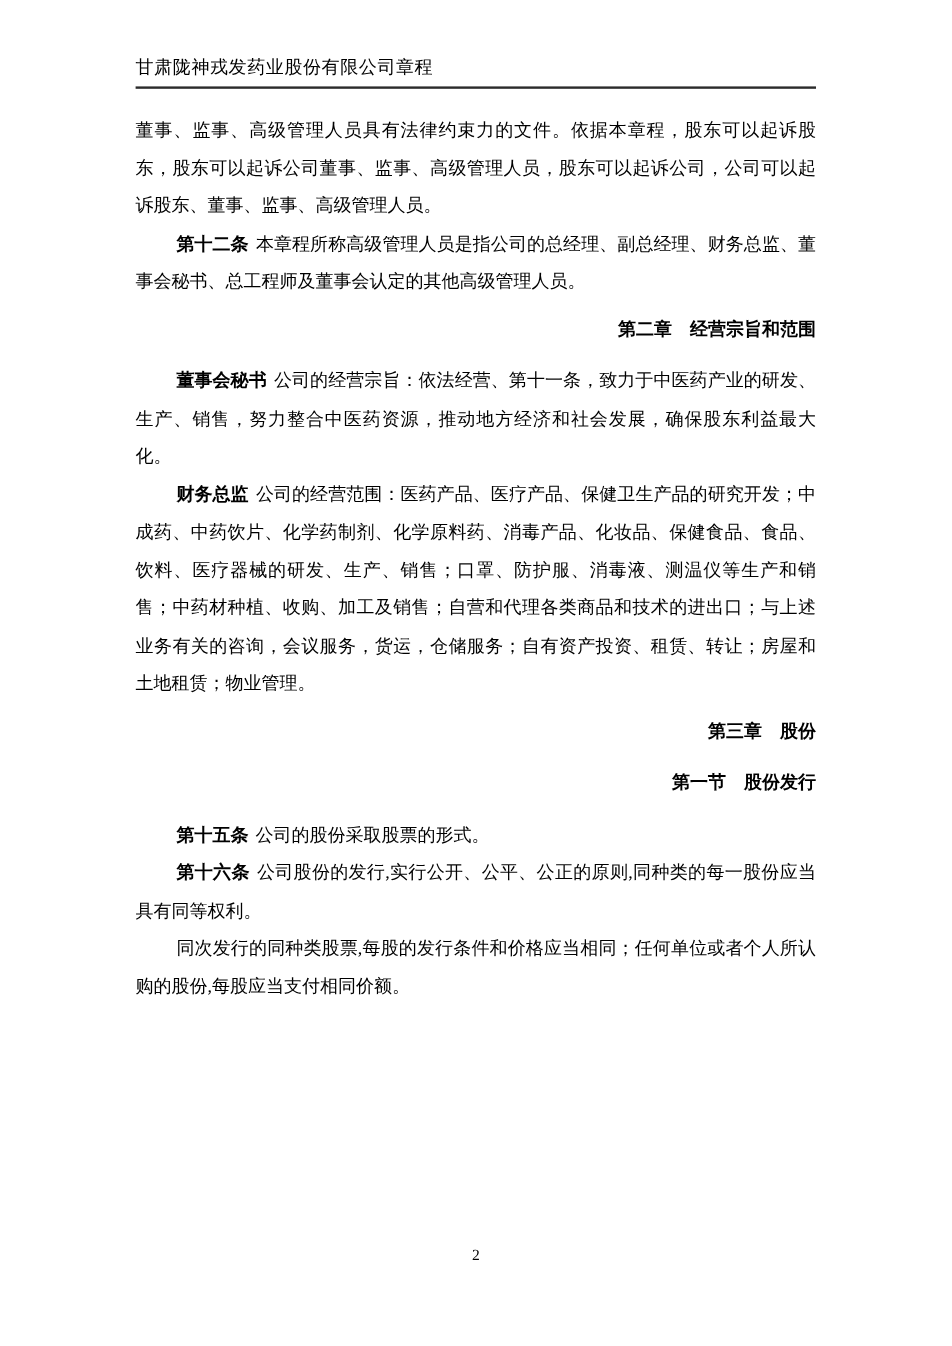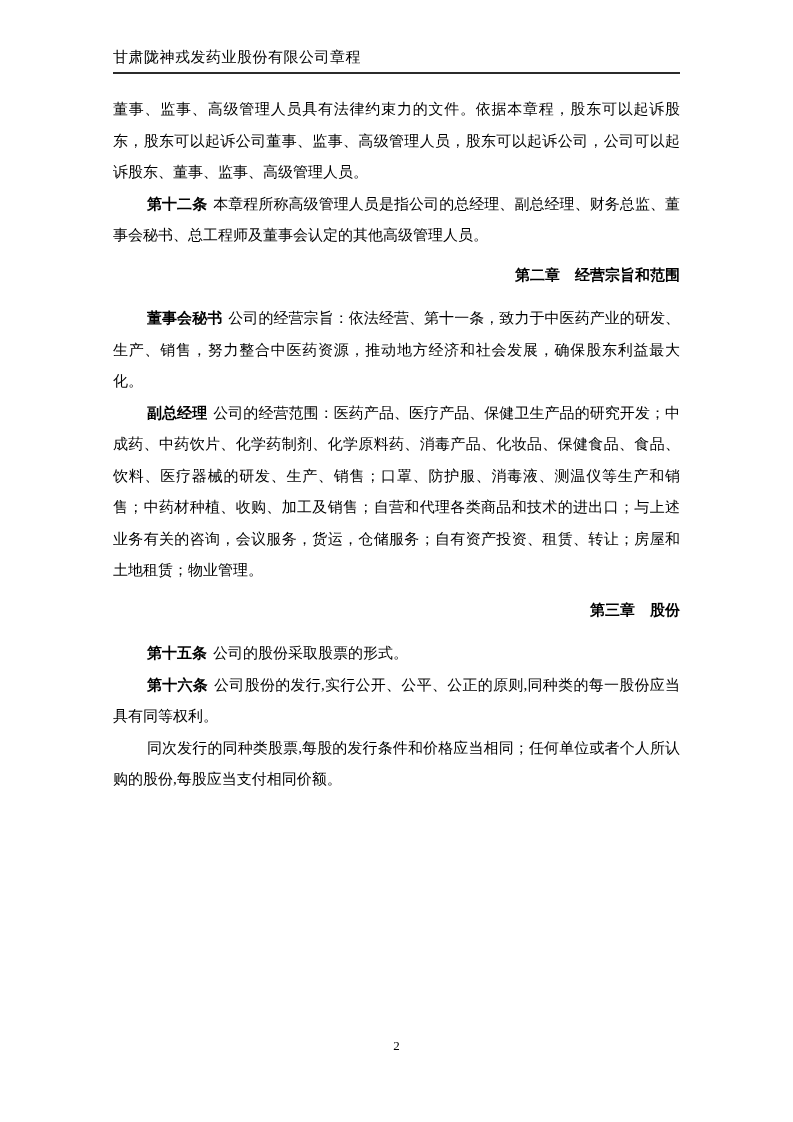--- a/index.html
+++ b/index.html
@@ -74,25 +74,26 @@
     <span class="lead">第十二条</span><span>本章程所称高级管理人员是指公司的总经理、副总经理、财务总监、董事会秘书、总工程师及董事会认定的其他高级管理人员。</span>
   </p>
 
   <div class="heading-chapter">第二章　经营宗旨和范围</div>
 
   <p class="para indent">
     <span class="lead">董事会秘书</span><span>公司的经营宗旨：依法经营、第十一条，致力于中医药产业的研发、生产、销售，努力整合中医药资源，推动地方经济和社会发展，确保股东利益最大化。</span>
   </p>
 
   <p class="para indent">
-    <span class="lead">副总经理</span><span>公司的经营范围：医药产品、医疗产品、保健卫生产品的研究开发；中成药、中药饮片、化学药制剂、化学原料药、消毒产品、化妆品、保健食品、食品、饮料、医疗器械的研发、生产、销售；口罩、防护服、消毒液、测温仪等生产和销售；中药材种植、收购、加工及销售；自营和代理各类商品和技术的进出口；与上述业务有关的咨询，会议服务，货运，仓储服务；自有资产投资、租赁、转让；房屋和土地租赁；物业管理。</span>
+    <span class="lead">财务总监</span><span>公司的经营范围：医药产品、医疗产品、保健卫生产品的研究开发；中成药、中药饮片、化学药制剂、化学原料药、消毒产品、化妆品、保健食品、食品、饮料、医疗器械的研发、生产、销售；口罩、防护服、消毒液、测温仪等生产和销售；中药材种植、收购、加工及销售；自营和代理各类商品和技术的进出口；与上述业务有关的咨询，会议服务，货运，仓储服务；自有资产投资、租赁、转让；房屋和土地租赁；物业管理。</span>
   </p>
 
   <div class="heading-chapter">第三章　股份</div>
 
+  <div class="heading-section">第一节　股份发行</div>
 
   <p class="para indent">
     <span class="lead">第十五条</span><span>公司的股份采取股票的形式。</span>
   </p>
 
   <p class="para indent">
     <span class="lead">第十六条</span><span>公司股份的发行,实行公开、公平、公正的原则,同种类的每一股份应当具有同等权利。</span>
   </p>
 
   <p class="para indent">

